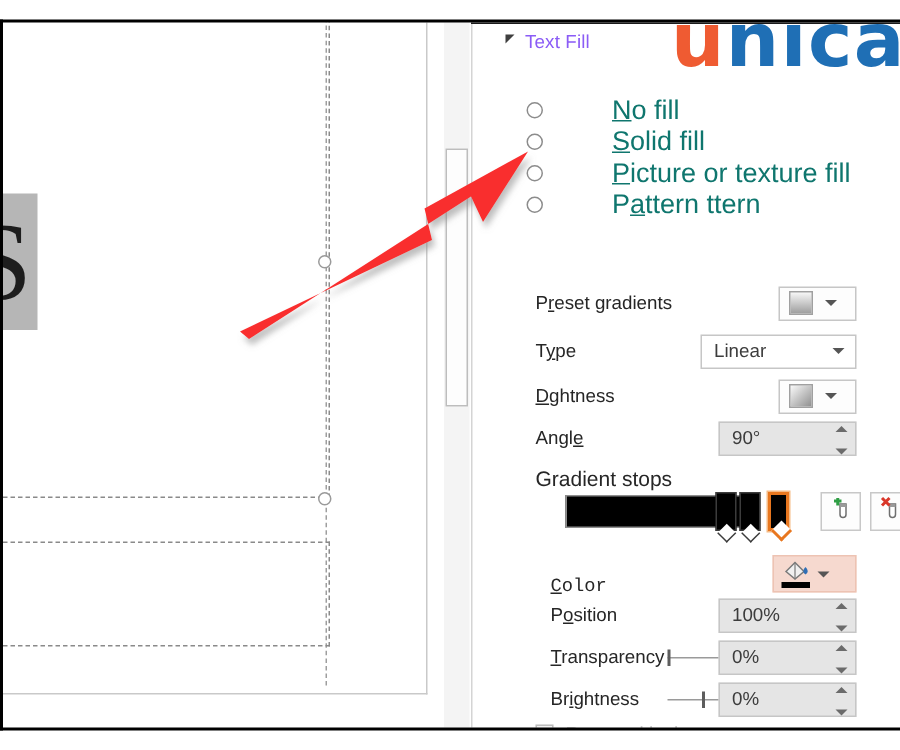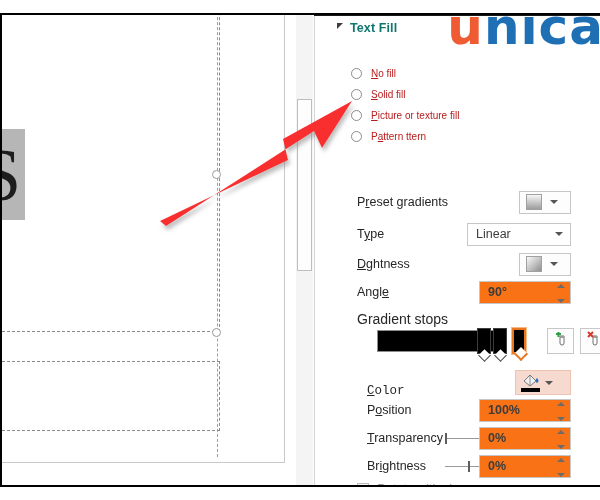--- a/index.html
+++ b/index.html
@@ -176,22 +176,22 @@
   }
   .tri-collapse {
     width: 0; height: 0;
     border-left: 6px solid #3f3f3f;
     border-bottom: 6px solid transparent;
     border-top: 0;
     transform: rotate(0deg);
     margin-top: -4px;
   }
   .section-title {
-    color: #0f766e;
-    font-weight: bold;
+    color: #8b5cf6;
+    font-weight: normal;
     font-size: 12.5px;
     letter-spacing: .1px;
   }
 
   
   .logo {
     position: absolute;
     right: -4px;
     top: -14px;
     font-family: "DejaVu Sans", sans-serif;
@@ -223,21 +223,21 @@
     flex: none;
   }
   .radio.checked::after {
     content: "";
     position: absolute;
     left: 2px; top: 2px;
     width: 5px; height: 5px;
     border-radius: 50%;
     background: #3a3a3a;
   }
-  .radio-label { font-size: 10px; color: #b91c1c; }
+  .radio-label { font-size: 18px; color: #0f766e; margin-left: 37px; }
   .acc { text-decoration: underline; }
 
   
   .row {
     position: absolute;
     left: 0;
     width: 286px;
     height: 26px;
     display: flex;
     align-items: center;
@@ -300,26 +300,25 @@
     cursor: pointer;
   }
 
   
   .spin {
     position: absolute;
     left: 164px;
     width: 92px;
     height: 23px;
     border: 1px solid #c6c6c6;
-    background: #f97316;
+    background: #e5e5e5;
     box-sizing: border-box;
     display: flex;
     align-items: center;
     cursor: text;
-    font-weight: bold;
   }
   .spin .val {
     padding-left: 8px;
     font-size: 12.5px;
     color: #3c3c3c;
   }
   .spin-arrows {
     position: absolute;
     right: 5px;
     top: 2px;

